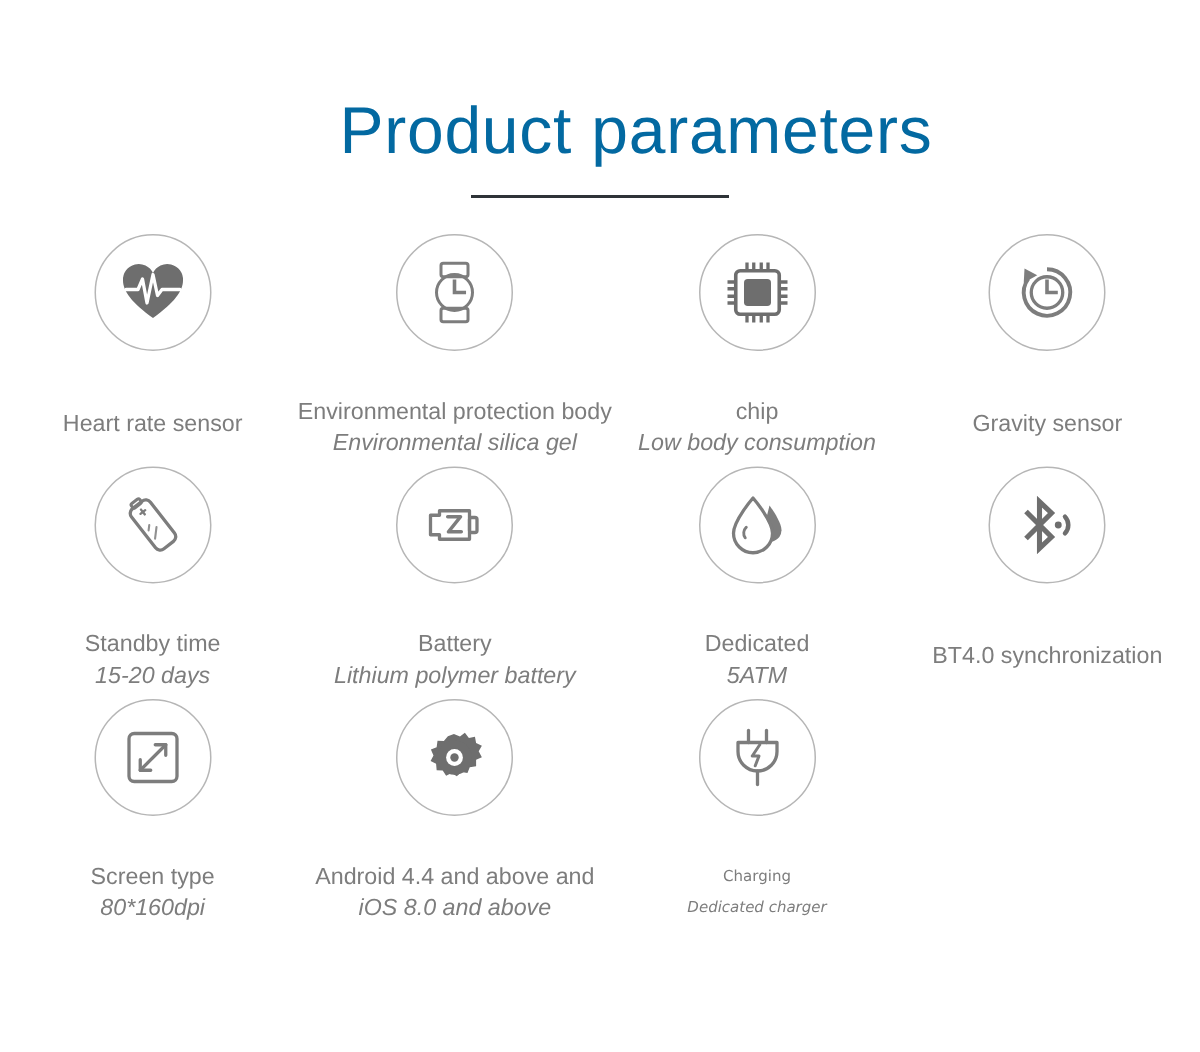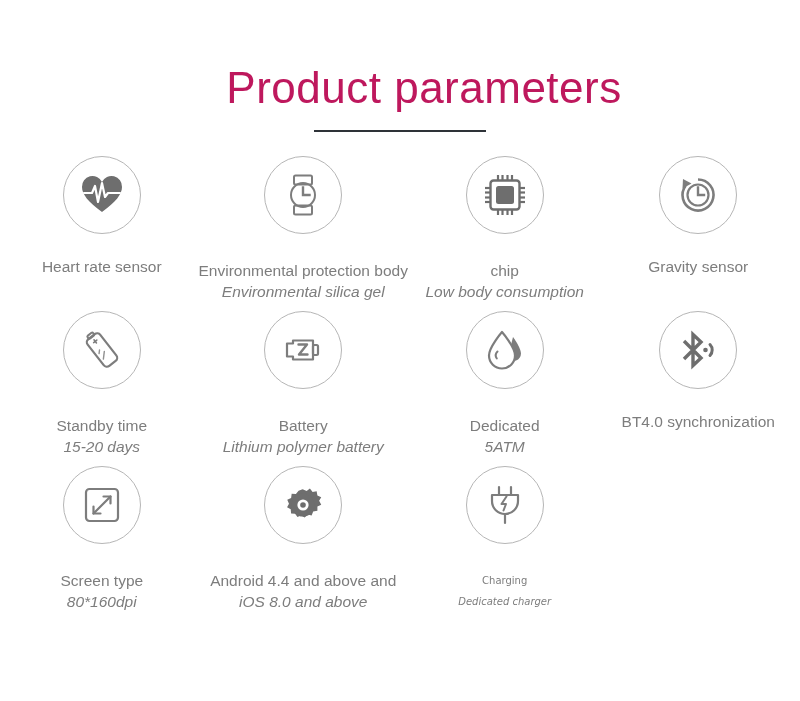--- a/index.html
+++ b/index.html
@@ -16,21 +16,21 @@
   }
 
   
   .title-block {
     text-align: center;
     padding-top: 66px;
   }
   .page-title {
     font-size: 44px;
     font-weight: 400;
-    color: #be185d;
+    color: #0369a1;
     letter-spacing: 0.5px;
     line-height: 1;
     margin: 0;
     font-family: "Liberation Sans", sans-serif;
     padding-left: 48px;
   }
   .title-rule {
     width: 172px;
     height: 2px;
     background: #2e3338;
@@ -45,37 +45,38 @@
     grid-template-rows: repeat(3, 155px);
     width: 790px;
     margin-left: auto;
     margin-right: auto;
   }
   .cell {
     position: relative;
     display: flex;
     flex-direction: column;
     align-items: center;
+    gap: 16px;
   }
   .icon-circle {
     width: 78px;
     height: 78px;
     border: 1.6px solid #b6b6b6;
     border-radius: 50%;
     display: flex;
     align-items: center;
     justify-content: center;
     box-sizing: border-box;
     flex: none;
   }
   .icon-circle svg {
     display: block;
   }
   .label {
-    margin-top: 26px;
+    margin-top: 14px;
     text-align: center;
     color: #7d7d7d;
     font-size: 15.5px;
     line-height: 21px;
     white-space: nowrap;
     font-family: "Liberation Sans", sans-serif;
   }
   .label .l2 {
     display: block;
     font-style: italic;

